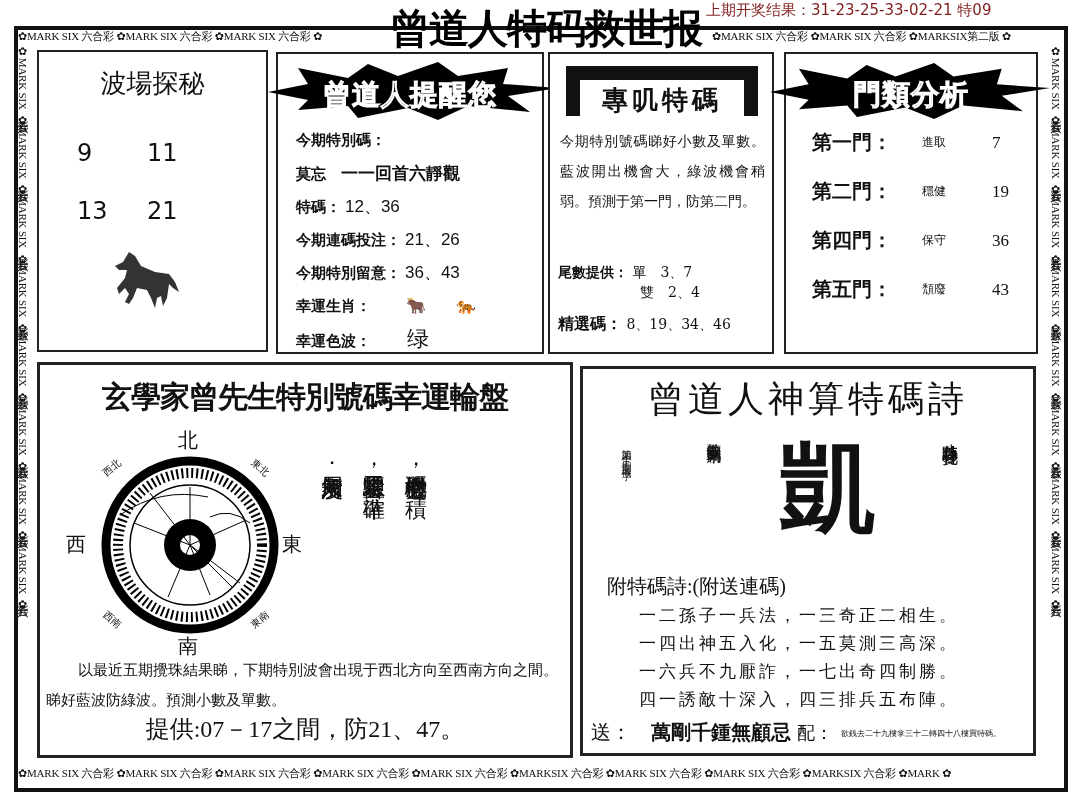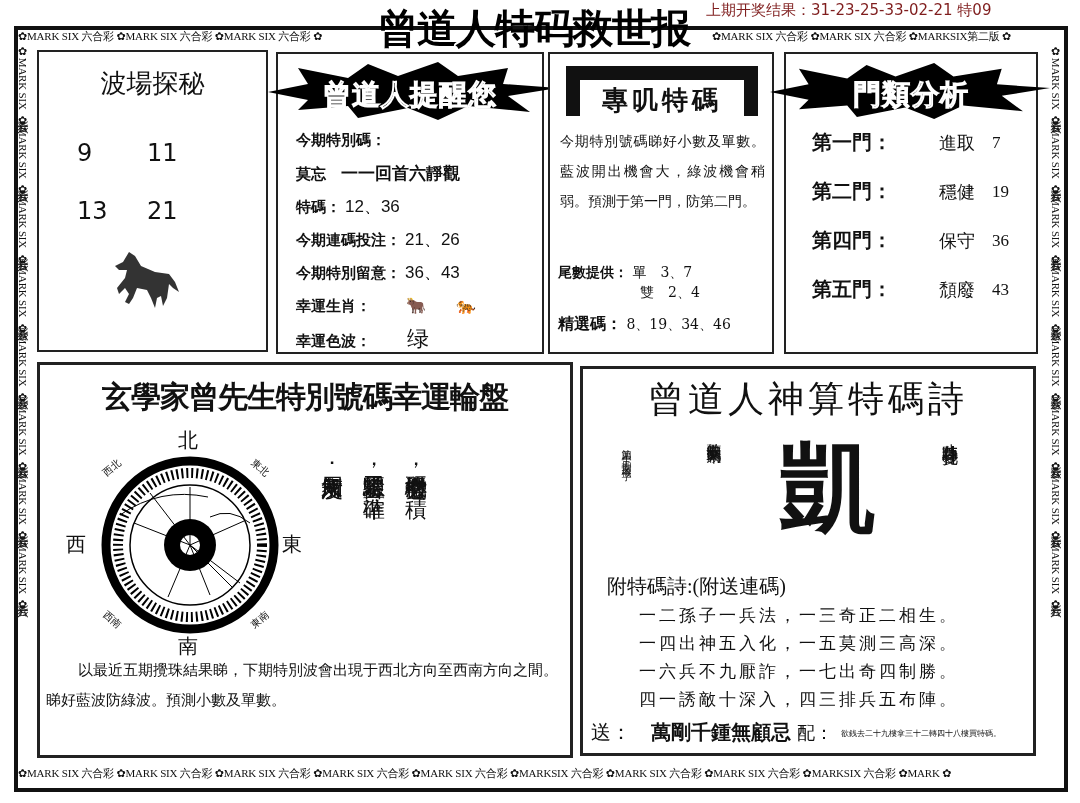--- a/index.html
+++ b/index.html
@@ -7,21 +7,21 @@
   body { position: relative; font-family: "DejaVu Serif", "Liberation Serif", serif; color: #111; }
 
   .frame { position: absolute; left: 14px; top: 26px; width: 1054px; height: 766px; border: 4px solid #111; }
   .strip { position: absolute; font-family: "Liberation Serif", serif; font-size: 11px; color: #111; white-space: nowrap; overflow: hidden; letter-spacing: -0.2px; }
   .strip-top-left { left: 18px; top: 29px; width: 350px; height: 14px; }
   .strip-top-right { left: 712px; top: 29px; width: 354px; height: 14px; }
   .strip-bottom { left: 18px; top: 766px; width: 1046px; height: 14px; }
   .strip-left { left: 16px; top: 45px; width: 14px; height: 720px; writing-mode: vertical-rl; }
   .strip-right { left: 1049px; top: 45px; width: 14px; height: 720px; writing-mode: vertical-rl; }
 
-  .main-title { position: absolute; left: 378px; top: 4px; width: 324px; height: 48px; font-family: "DejaVu Serif", serif; font-weight: 900; font-size: 40px; letter-spacing: -1px; line-height: 48px; text-align: left; color: #000; }
+  .main-title { position: absolute; left: 378px; top: 4px; width: 324px; height: 48px; font-family: "DejaVu Serif", serif; font-weight: 900; font-size: 40px; letter-spacing: -1px; line-height: 48px; text-align: right; color: #000; }
   .last-result { position: absolute; left: 706px; top: 0px; width: 374px; height: 20px; font-family: "DejaVu Sans", sans-serif; font-size: 15px; color: #7f1d1d; white-space: nowrap; line-height: 20px; }
 
   .box { position: absolute; border: 2px solid #222; background: #fff; }
 
   
   .b1 { left: 37px; top: 50px; width: 231px; height: 302px; }
   .b1 .title { position: absolute; left: 0; right: 0; top: 14px; text-align: center; font-size: 26px; font-family: "DejaVu Serif", serif; }
   .b1 .nums { position: absolute; left: 38px; top: 72px; width: 150px; font-family: "DejaVu Sans", sans-serif; font-size: 24px; line-height: 58px; }
   .b1 .nums span { display: inline-block; width: 70px; }
   .horse { position: absolute; left: 72px; top: 196px; width: 70px; height: 62px; }
@@ -44,21 +44,21 @@
   .b3 .tail { position: absolute; left: 8px; top: 208px; width: 210px; font-size: 14px; line-height: 20px; font-family: "DejaVu Serif", serif; }
   .b3 .tail .k { font-weight: bold; }
   .b3 .sel { position: absolute; left: 8px; top: 260px; font-size: 14px; white-space: nowrap; }
   .b3 .sel .k { font-weight: bold; font-size: 16px; }
 
   
   .b4 { left: 784px; top: 52px; width: 254px; height: 302px; }
   .b4 .rows { position: absolute; left: 26px; top: 64px; width: 220px; }
   .b4 .row { height: 49px; line-height: 49px; display: flex; font-family: "DejaVu Serif", serif; }
   .b4 .row .lbl { width: 110px; font-weight: 900; font-size: 20px; }
-  .b4 .row .word { width: 70px; font-size: 18px; text-align: center; }
+  .b4 .row .word { width: 70px; font-size: 12px; }
   .b4 .row .num { width: 40px; font-size: 17px; font-family: "Liberation Serif", serif; }
 
   
   .b5 { left: 37px; top: 362px; width: 536px; height: 396px; border-width: 3px; }
   .b5 .title { position: absolute; left: 0; right: 0; top: 12px; text-align: center; font-size: 30px; font-weight: bold; font-family: "DejaVu Serif", serif; letter-spacing: -1px; }
   .wheel { position: absolute; left: 20px; top: 62px; width: 260px; height: 230px; }
   .vert { position: absolute; top: 94px; writing-mode: vertical-rl; font-size: 22px; line-height: 28px; font-family: "DejaVu Sans", sans-serif; }
   .b5 .para { position: absolute; left: 6px; top: 290px; width: 520px; font-size: 15px; line-height: 30px; text-indent: 32px; font-family: "DejaVu Serif", serif; }
   .b5 .provide { position: absolute; left: 0; right: 0; top: 348px; text-align: center; font-size: 24px; font-family: "Liberation Serif", serif; }
 
@@ -191,20 +191,21 @@
     <span style="position:absolute;left:6px;top:104px;font-size:20px;">西</span>
     <span style="position:absolute;left:42px;top:34px;font-size:10px;transform:rotate(-40deg);">西北</span>
     <span style="position:absolute;left:190px;top:34px;font-size:10px;transform:rotate(40deg);">東北</span>
     <span style="position:absolute;left:42px;top:186px;font-size:10px;transform:rotate(40deg);">西南</span>
     <span style="position:absolute;left:190px;top:186px;font-size:10px;transform:rotate(-40deg);">東南</span>
   </div>
   <div class="vert" style="left:362px;">玄機學潛心研究，積</div>
   <div class="vert" style="left:320px;">累了豐富經驗，準確</div>
   <div class="vert" style="left:278px;">度衆所周知．</div>
   <div class="para">以最近五期攪珠結果睇，下期特別波會出現于西北方向至西南方向之間。睇好藍波防綠波。預測小數及單數。</div>
+  <div class="provide">提供:07－17之間，防21、47。</div>
 </div>
 
 <div class="box b6">
   <div class="title">曾道人神算特碼詩</div>
   <div class="v1">第四十三期玄機字</div>
   <div class="v2">笙歌奏凱回朝來</div>
   <div class="big">凱</div>
   <div class="v3">八卦陣容巧變化</div>
   <div class="sub">附特碼詩:(附送連碼)</div>
   <div class="poem">

